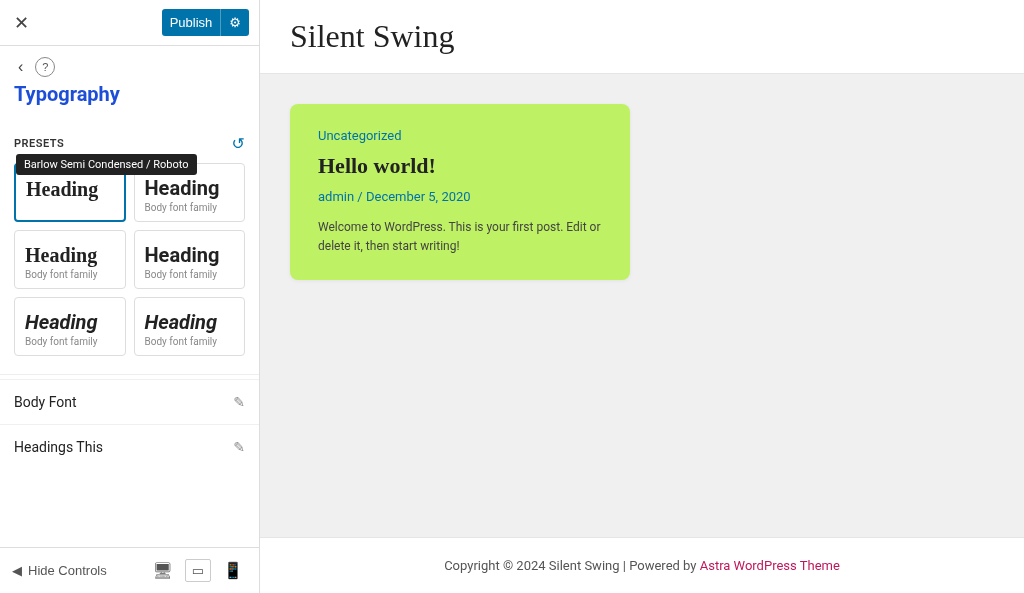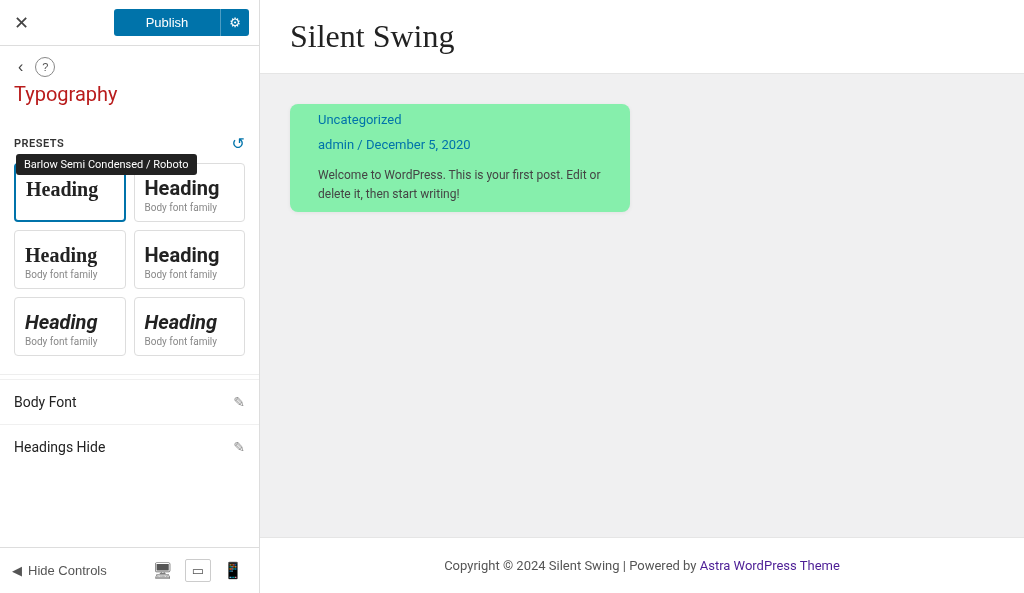--- a/index.html
+++ b/index.html
@@ -37,21 +37,21 @@
     }
     .publish-group {
       display: flex;
       align-items: center;
       gap: 0;
     }
     .publish-btn {
       background: #0073aa;
       color: #fff;
       border: none;
-      padding: 6px 32px;
+      padding: 6px 8px;
       cursor: pointer;
       font-size: 13px;
       border-radius: 3px 0 0 3px;
     }
     .publish-settings-btn {
       background: #0073aa;
       color: #fff;
       border: none;
       padding: 6px 8px;
       cursor: pointer;
@@ -90,22 +90,22 @@
       width: 20px;
       height: 20px;
       border-radius: 50%;
       border: 1px solid #888;
       display: flex; align-items: center; justify-content: center;
       font-size: 11px;
     }
     .section-title {
       padding: 4px 14px 14px 14px;
       font-size: 20px;
-      font-weight: 400;
-      color: #b91c1c;
+      font-weight: 700;
+      color: #1d4ed8;
     }
 
     
     .panel-scroll {
       flex: 1;
       overflow-y: auto;
       padding: 0;
     }
 
     
@@ -262,23 +262,23 @@
       font-size: 32px;
       font-weight: 400;
       color: #222;
       font-family: Georgia, serif;
     }
     .preview-content {
       padding: 30px;
       flex: 1;
     }
     .preview-card {
-      background: #86efac;
+      background: #bef264;
       border-radius: 8px;
-      padding: 8px 28px;
+      padding: 24px 28px;
       max-width: 340px;
       box-shadow: 0 1px 4px rgba(0,0,0,0.06);
     }
     .card-category {
       color: #0073aa;
       font-size: 13px;
       margin-bottom: 10px;
       cursor: pointer;
     }
     .card-title {
@@ -300,21 +300,21 @@
     }
     .preview-footer {
       background: #fff;
       border-top: 1px solid #e5e5e5;
       padding: 20px 30px;
       text-align: center;
       font-size: 13px;
       color: #555;
     }
     .preview-footer a {
-      color: #4c1d95;
+      color: #be185d;
       text-decoration: none;
     }
   </style>
 </head>
 <body>
 
 <div class="left-panel">
 
   <div class="top-bar">
     <button class="close-btn">✕</button>
@@ -372,21 +372,21 @@
 
     <div class="section-divider"></div>
 
 
     <div class="font-row">
       <span class="font-row-label">Body Font</span>
       <span class="font-row-icon">✎</span>
     </div>
 
     <div class="font-row">
-      <span class="font-row-label">Headings Hide</span>
+      <span class="font-row-label">Headings This</span>
       <span class="font-row-icon">✎</span>
     </div>
 
   </div>
 
   <div class="bottom-bar">
     <button class="hide-controls-btn">
       <span>◀</span>
       <span>Hide Controls</span>
     </button>
@@ -399,20 +399,21 @@
 </div>
 
 <div class="right-panel">
   <div class="preview-header">
     <div class="preview-site-title">Silent Swing</div>
   </div>
 
   <div class="preview-content">
     <div class="preview-card">
       <div class="card-category">Uncategorized</div>
+      <div class="card-title">Hello world!</div>
       <div class="card-meta">admin / December 5, 2020</div>
       <div class="card-body">Welcome to WordPress. This is your first post. Edit or delete it, then start writing!</div>
     </div>
   </div>
 
   <div class="preview-footer">
     <span>Copyright © 2024 Silent Swing | Powered by </span><a href="#">Astra WordPress Theme</a>
   </div>
 </div>
 

